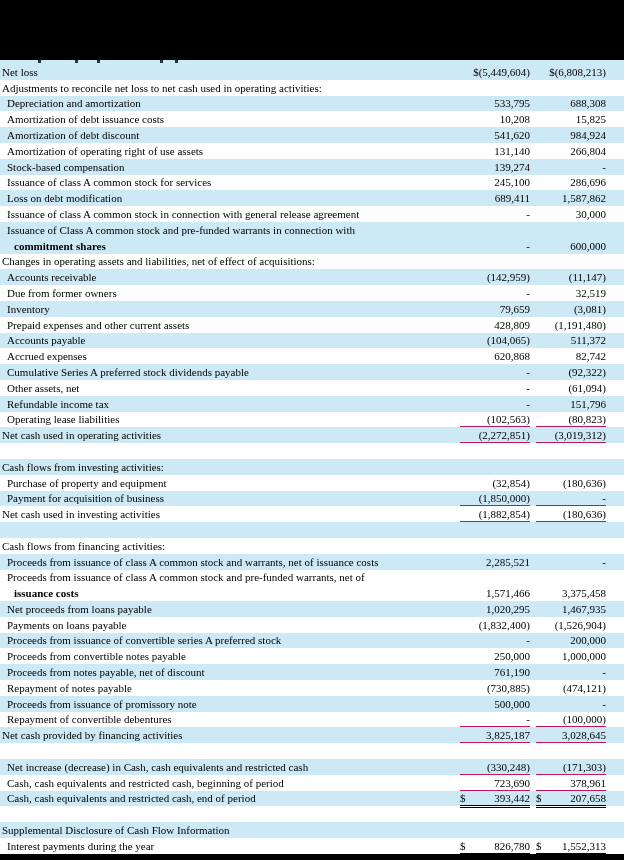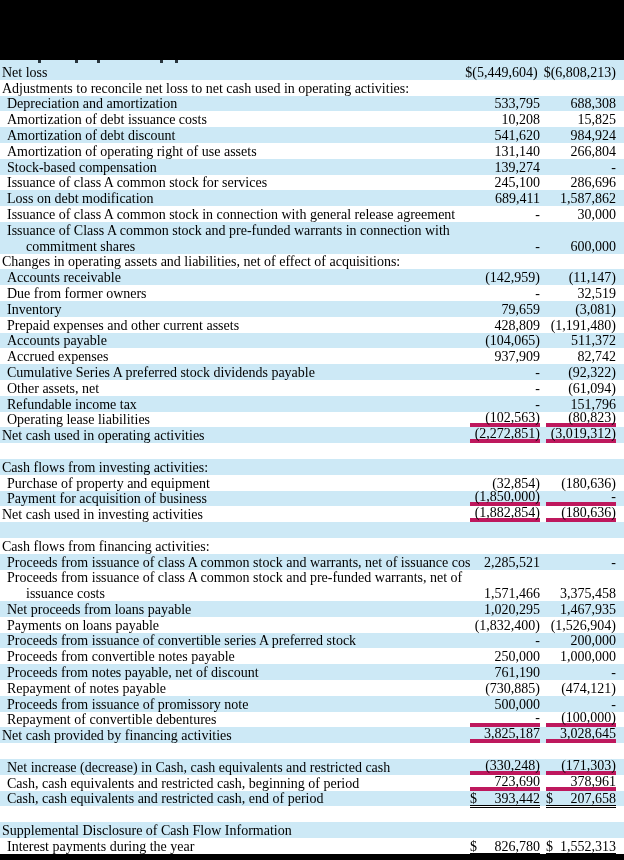--- a/index.html
+++ b/index.html
@@ -14,44 +14,44 @@
   .top-bar { height: 60px; background: #000; }
   .clip-strip { height: 4px; background: #cde9f6; position: relative; overflow: hidden; }
   .clip-strip .mark { position: absolute; top: 0; width: 3px; height: 3px; background: #27343c; }
   .bottom-bar { height: 6px; background: #000; }
 
   .table { width: 624px; }
   .row {
     display: flex;
     align-items: flex-end;
     height: 15.8px;
-    font-size: 14px;
+    font-size: 11px;
     line-height: 15px;
     white-space: nowrap;
   }
   .row.blue { background: #cde9f6; }
   .row.white { background: #ffffff; }
   .label { flex: 1 1 auto; overflow: hidden; }
   .indent0 { padding-left: 2px; }
   .indent1 { padding-left: 7px; }
-  .indent2 { padding-left: 26px; }
+  .indent2 { padding-left: 14px; font-weight: bold; }
   .bold { font-weight: normal; }
 
   .cell {
     flex: 0 0 70px;
     display: flex;
     justify-content: flex-end;
     align-items: baseline;
     height: 15px;
     position: relative;
   }
   .cell.c1 { margin-right: 6px; }
-  .cell.c2 { margin-right: 8px; }
+  .cell.c2 { margin-right: 18px; }
   .cell .dollar { margin-right: auto; }
-  .ul-single { border-bottom: 4px solid #be185d; align-items: center; }
+  .ul-single { border-bottom: 1px solid #be185d; }
   .ul-double { border-bottom: 1px solid #000; }
   .ul-double::after {
     content: "";
     position: absolute;
     left: 0; right: 0;
     bottom: -3px;
     height: 1px;
     background: #000;
   }
 </style>
@@ -209,21 +209,21 @@
       <div class="cell c1">
         <span>(104,065)</span>
       </div>
       <div class="cell c2">
         <span>511,372</span>
       </div>
     </div>
     <div class="row white">
       <div class="label indent1">Accrued expenses</div>
       <div class="cell c1">
-        <span>937,909</span>
+        <span>620,868</span>
       </div>
       <div class="cell c2">
         <span>82,742</span>
       </div>
     </div>
     <div class="row blue">
       <div class="label indent1">Cumulative Series A preferred stock dividends payable</div>
       <div class="cell c1">
         <span>-</span>
       </div>

